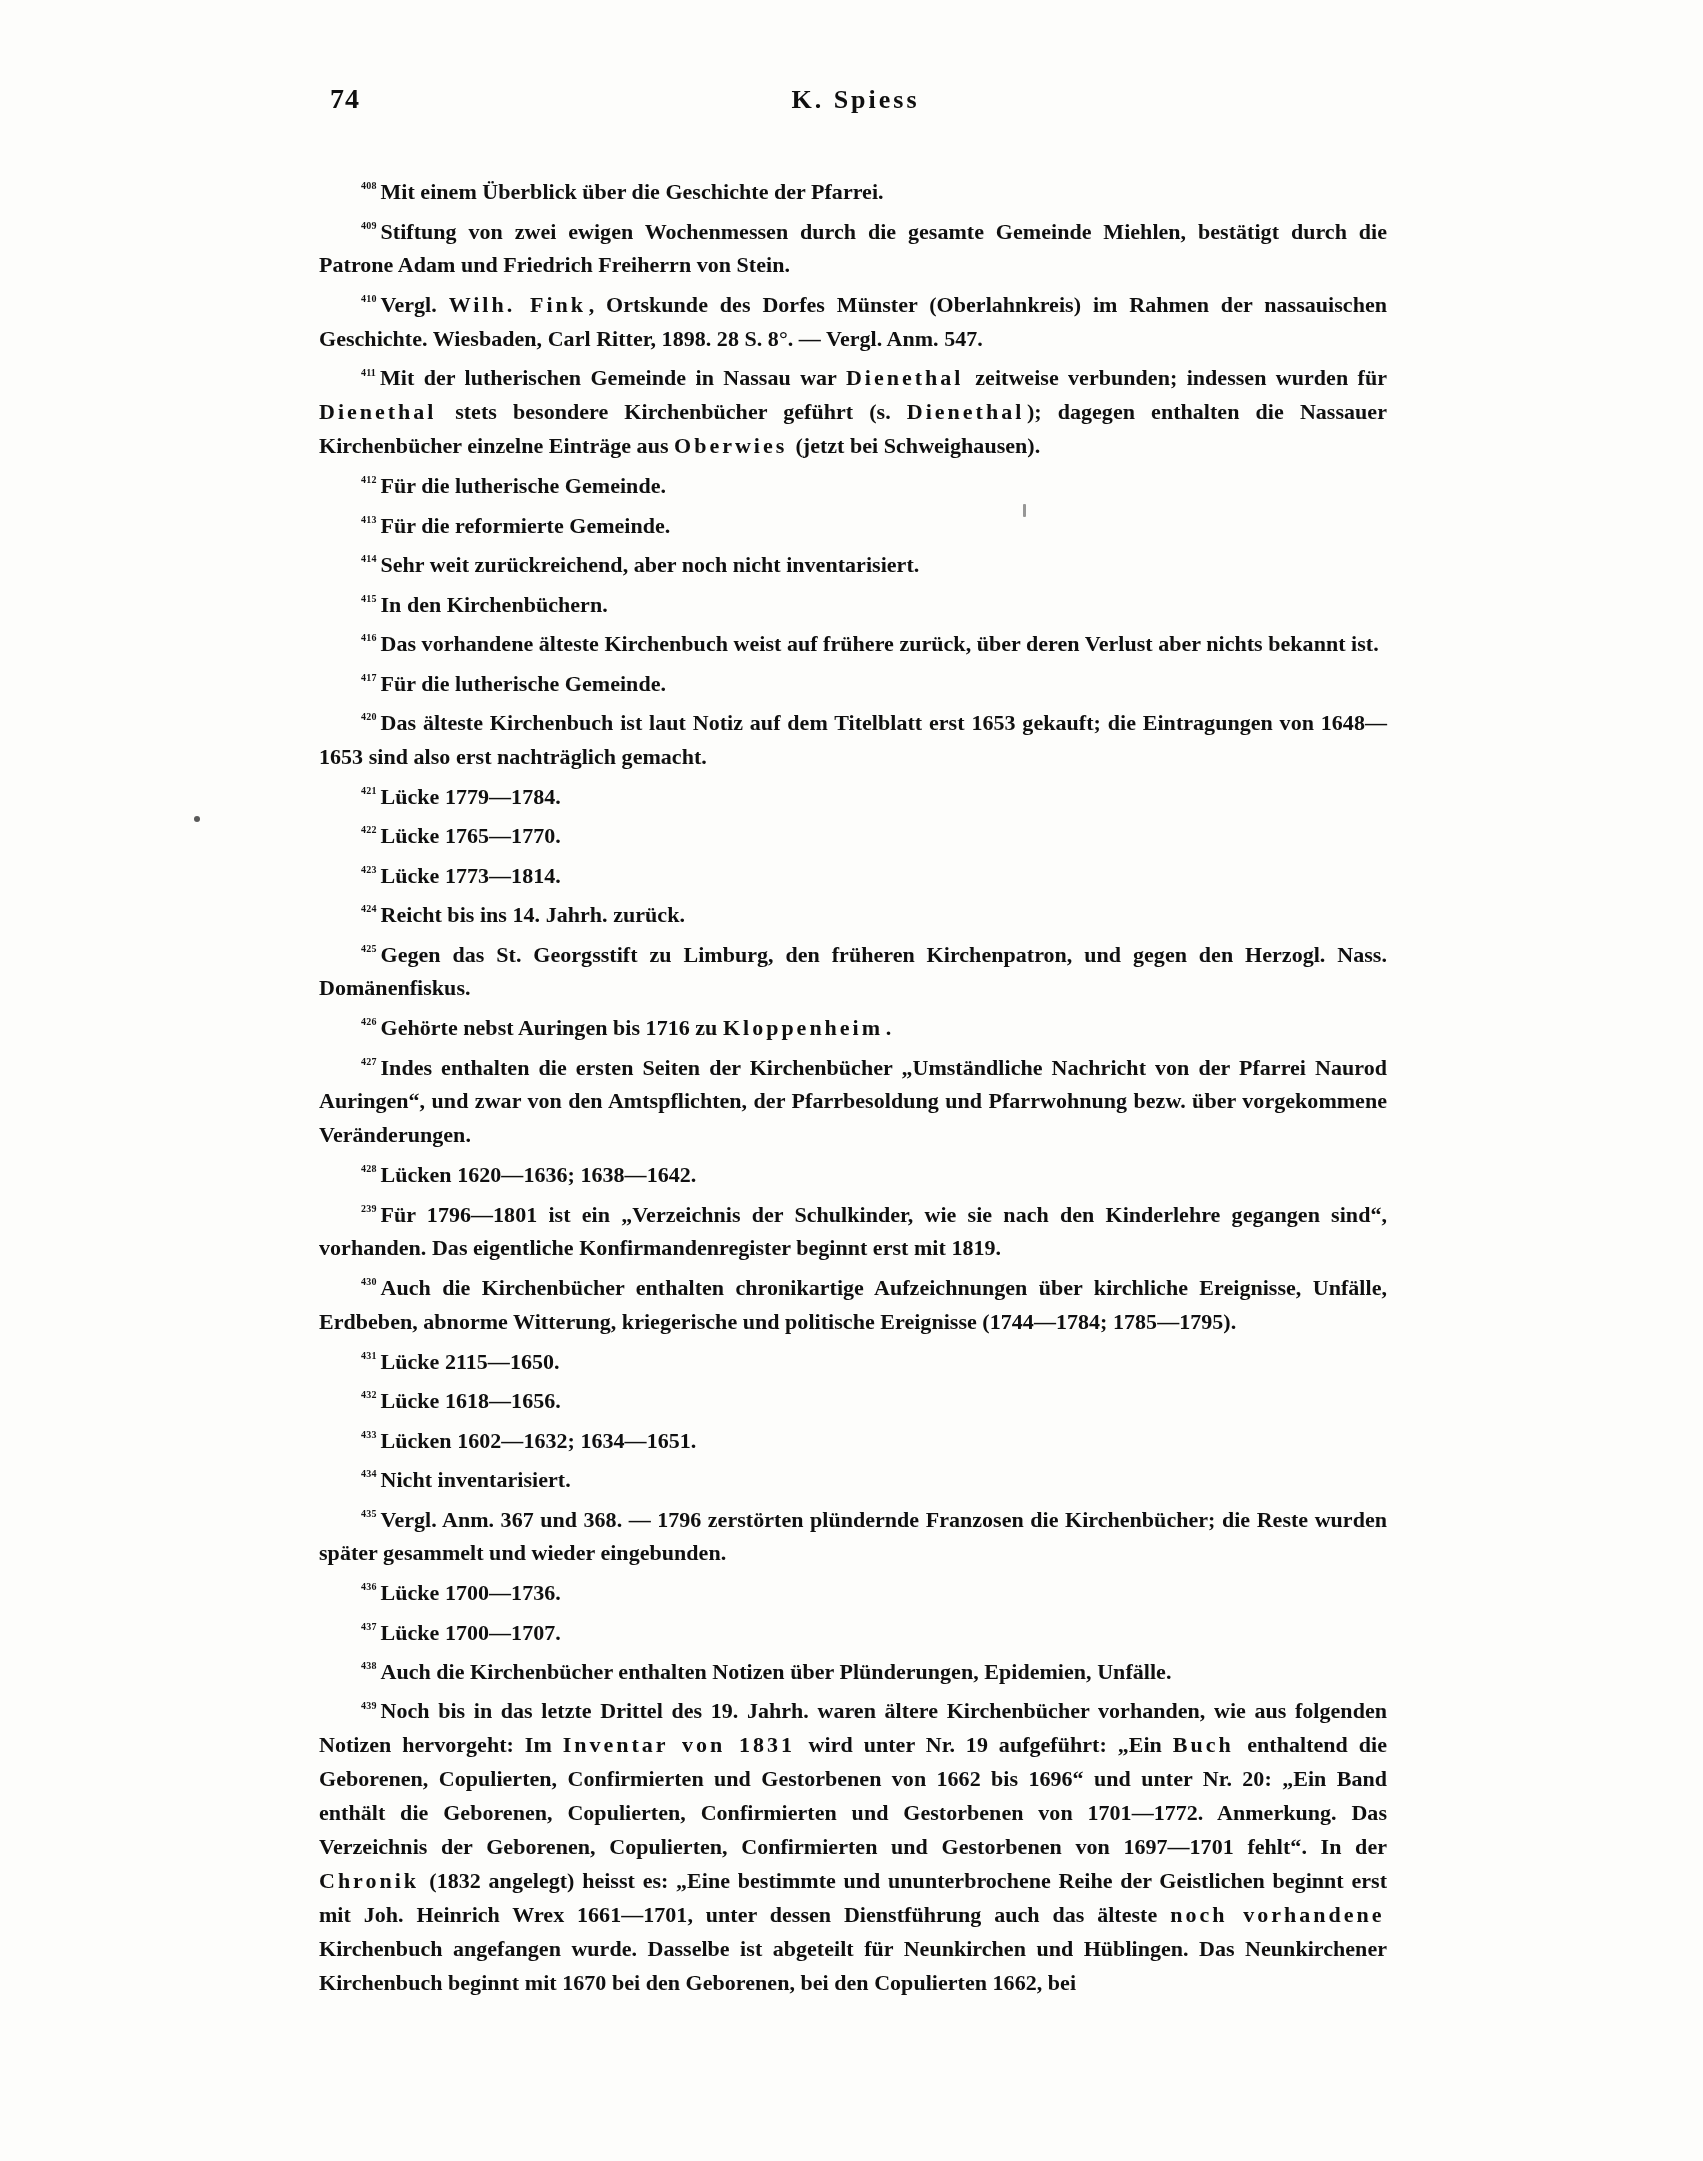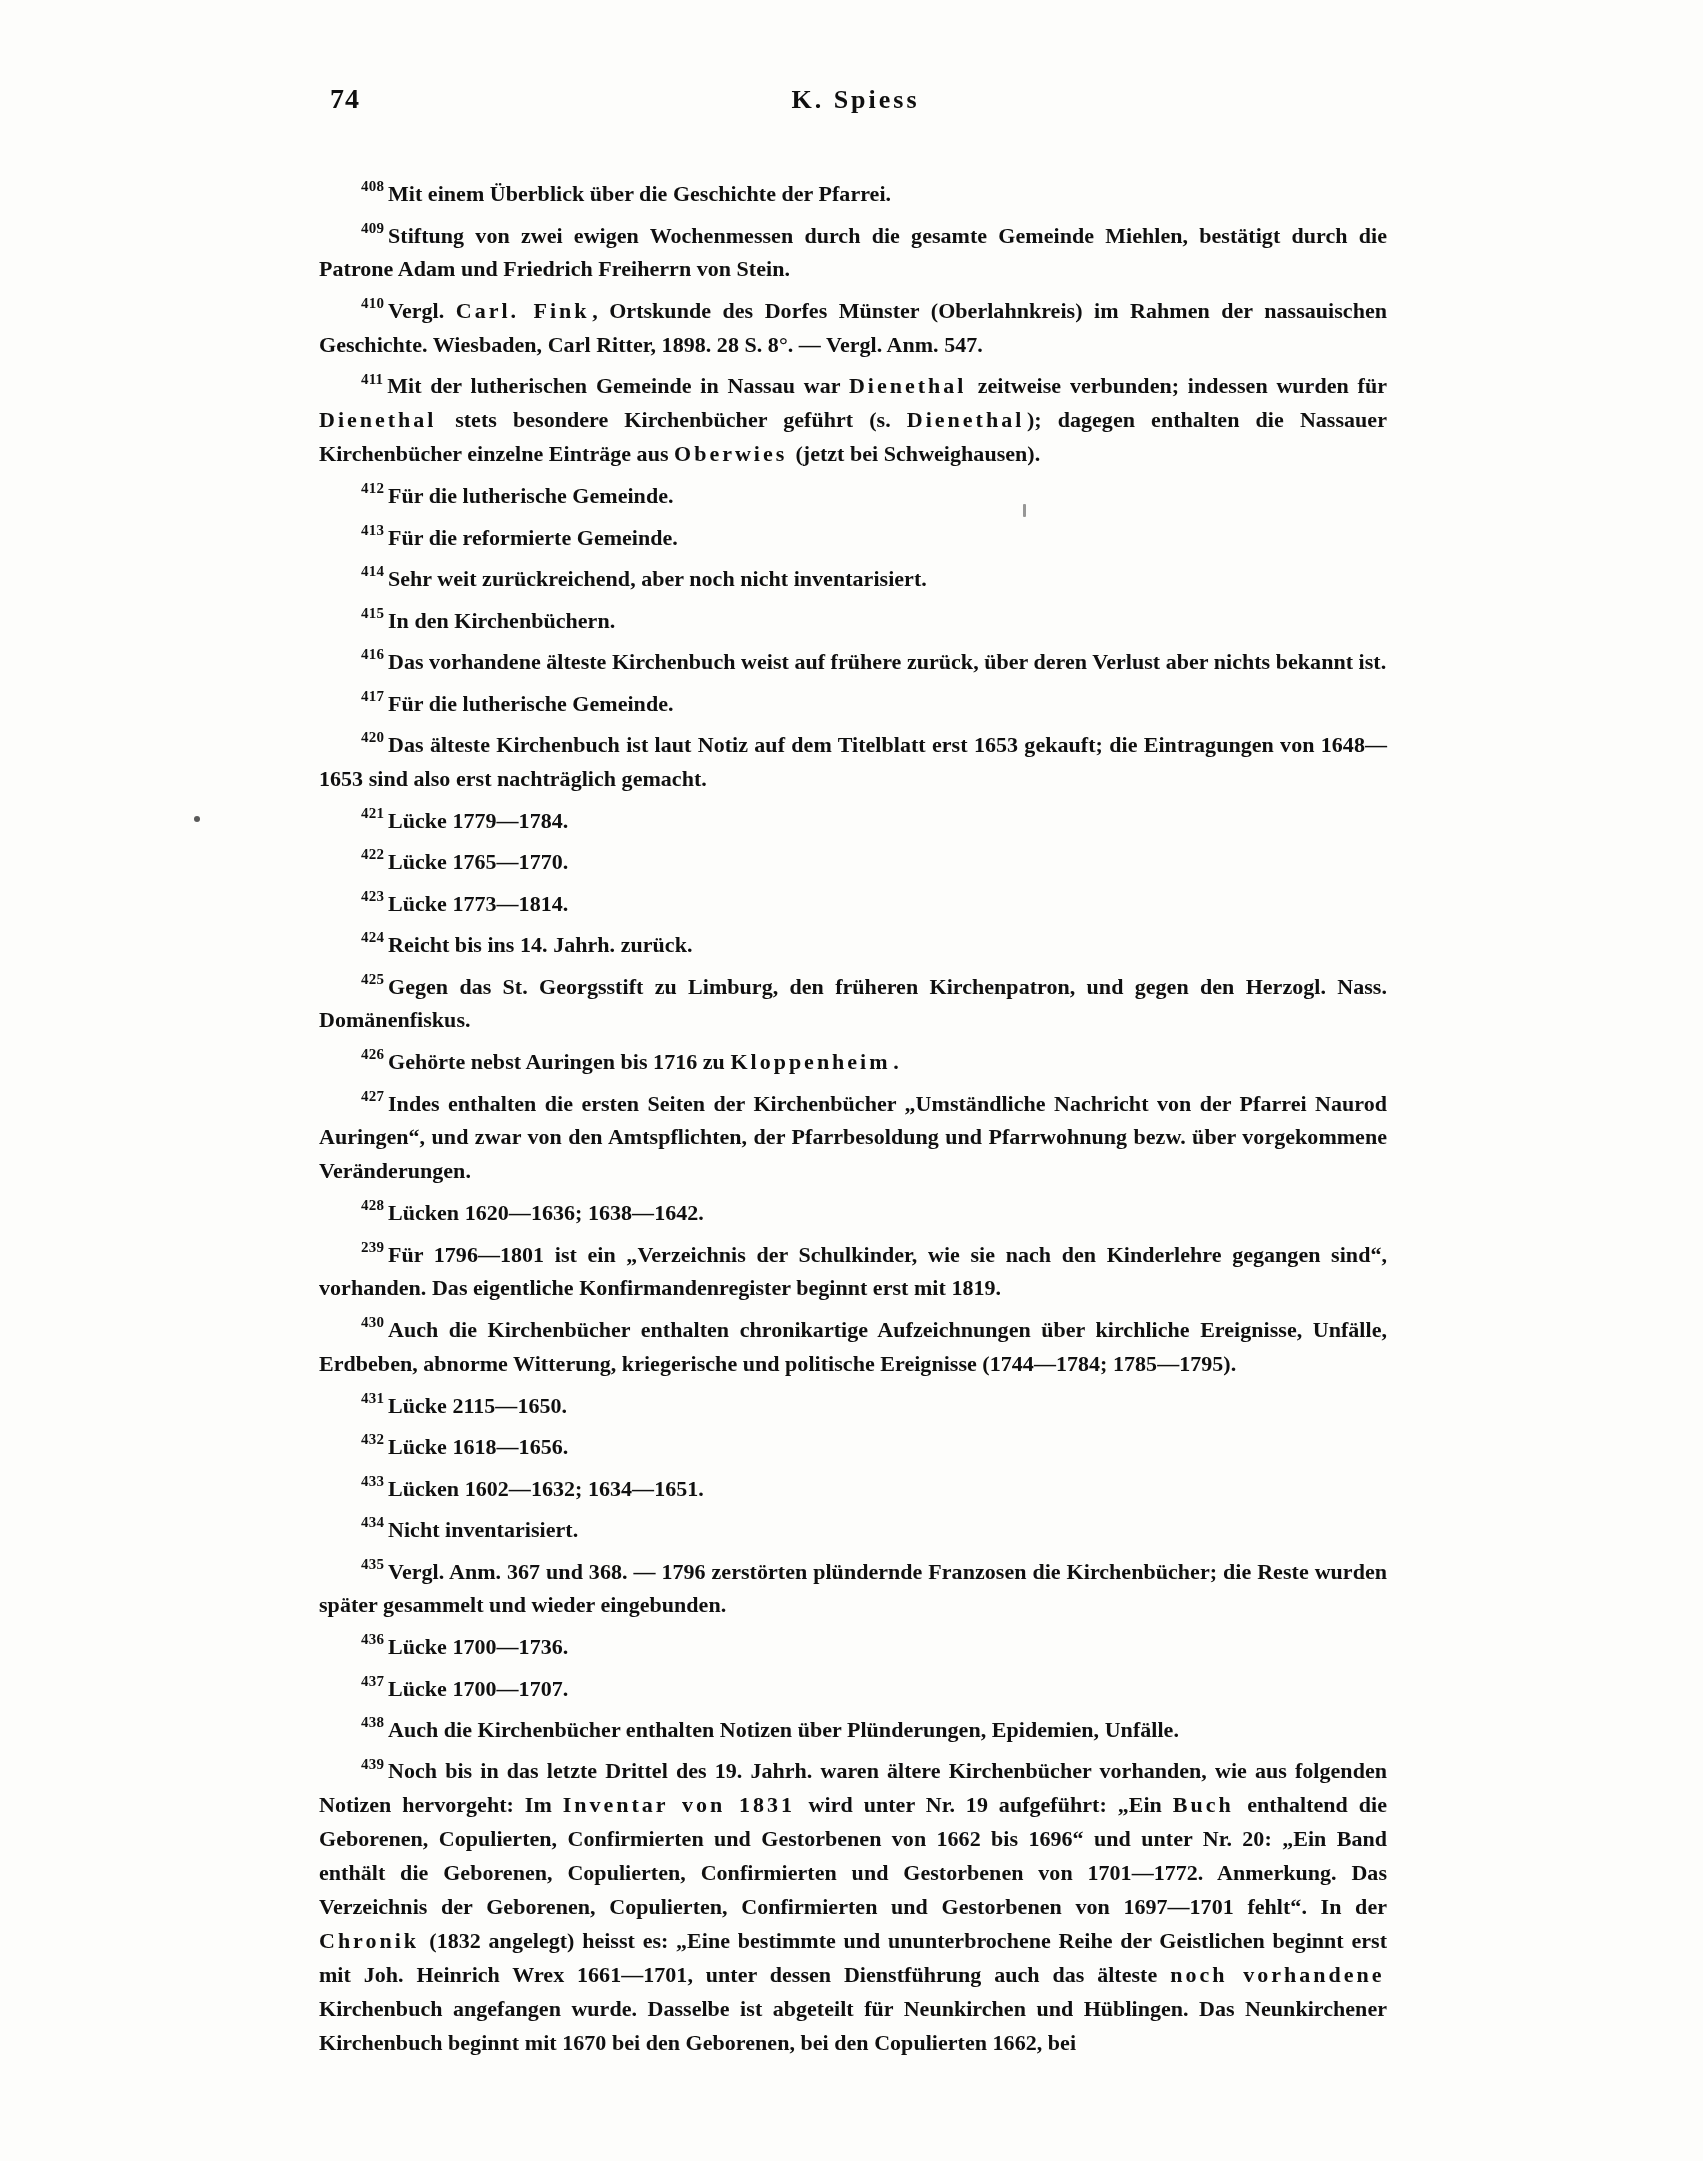--- a/index.html
+++ b/index.html
@@ -59,21 +59,21 @@
     text-align: justify;
     text-justify: inter-word;
     text-indent: 42px;
     margin: 0;
     font-weight: 700;
     letter-spacing: 0.04px;
     -webkit-hyphens: none;
     hyphens: none;
   }
   .marker {
-    font-size: 15px;
+    font-size: 10px;
     font-weight: 700;
     vertical-align: 9.5px;
     letter-spacing: 0.2px;
     margin-right: 3.9px;
   }
   
   .sp {
     letter-spacing: 3px;
     margin-right: 2.6px;
   }
@@ -95,21 +95,21 @@
 
   <div class="running-head">
     <div class="folio">74</div>
     <div class="head-title">K. Spiess</div>
   </div>
 
   <div class="notes">
 
   <p class="note"><span class="marker">408</span><span class="txt">Mit einem Überblick über die Geschichte der Pfarrei.</span></p>
       <p class="note"><span class="marker">409</span><span class="txt">Stiftung von zwei ewigen Wochenmessen durch die gesamte Gemeinde Miehlen, bestätigt durch die Patrone Adam und Friedrich Freiherrn von Stein.</span></p>
-      <p class="note"><span class="marker">410</span><span class="txt">Vergl. <span class="sp">Carl. Fink</span>, Ortskunde des Dorfes Münster (Oberlahnkreis) im Rahmen der nassauischen Geschichte. Wiesbaden, Carl Ritter, 1898. 28 S. 8°. — Vergl. Anm. 547.</span></p>
+      <p class="note"><span class="marker">410</span><span class="txt">Vergl. <span class="sp">Wilh. Fink</span>, Ortskunde des Dorfes Münster (Oberlahnkreis) im Rahmen der nassauischen Geschichte. Wiesbaden, Carl Ritter, 1898. 28 S. 8°. — Vergl. Anm. 547.</span></p>
       <p class="note"><span class="marker">411</span><span class="txt">Mit der lutherischen Gemeinde in Nassau war <span class="sp">Dienethal</span> zeitweise verbunden; indessen wurden für <span class="sp">Dienethal</span> stets besondere Kirchenbücher geführt (s. <span class="sp">Dienethal</span>); dagegen enthalten die Nassauer Kirchenbücher einzelne Einträge aus <span class="sp">Oberwies</span> (jetzt bei Schweighausen).</span></p>
       <p class="note"><span class="marker">412</span><span class="txt">Für die lutherische Gemeinde.</span></p>
       <p class="note"><span class="marker">413</span><span class="txt">Für die reformierte Gemeinde.</span></p>
       <p class="note"><span class="marker">414</span><span class="txt">Sehr weit zurückreichend, aber noch nicht inventarisiert.</span></p>
       <p class="note"><span class="marker">415</span><span class="txt">In den Kirchenbüchern.</span></p>
       <p class="note"><span class="marker">416</span><span class="txt">Das vorhandene älteste Kirchenbuch weist auf frühere zurück, über deren Verlust aber nichts bekannt ist.</span></p>
       <p class="note"><span class="marker">417</span><span class="txt">Für die lutherische Gemeinde.</span></p>
       <p class="note"><span class="marker">420</span><span class="txt">Das älteste Kirchenbuch ist laut Notiz auf dem Titelblatt erst 1653 gekauft; die Eintragungen von 1648—1653 sind also erst nachträglich gemacht.</span></p>
       <p class="note"><span class="marker">421</span><span class="txt">Lücke 1779—1784.</span></p>
       <p class="note"><span class="marker">422</span><span class="txt">Lücke 1765—1770.</span></p>

